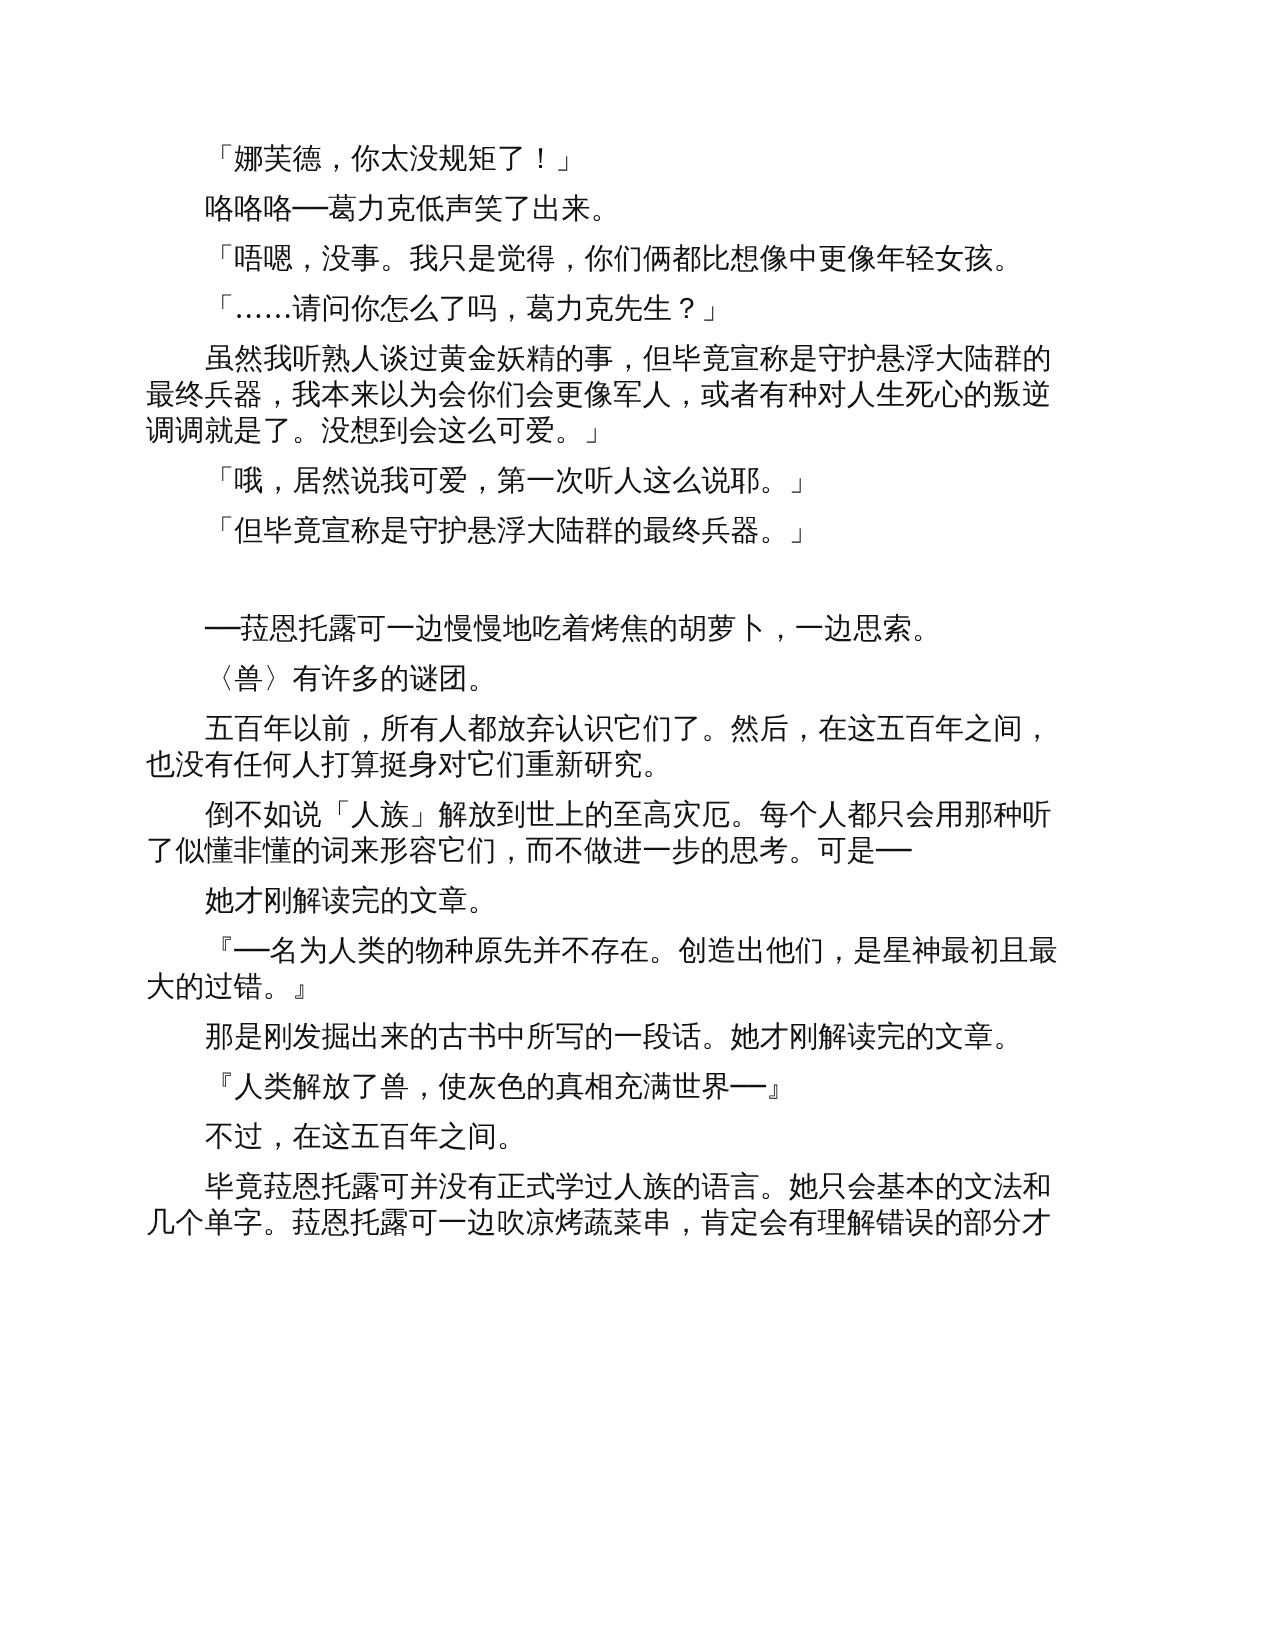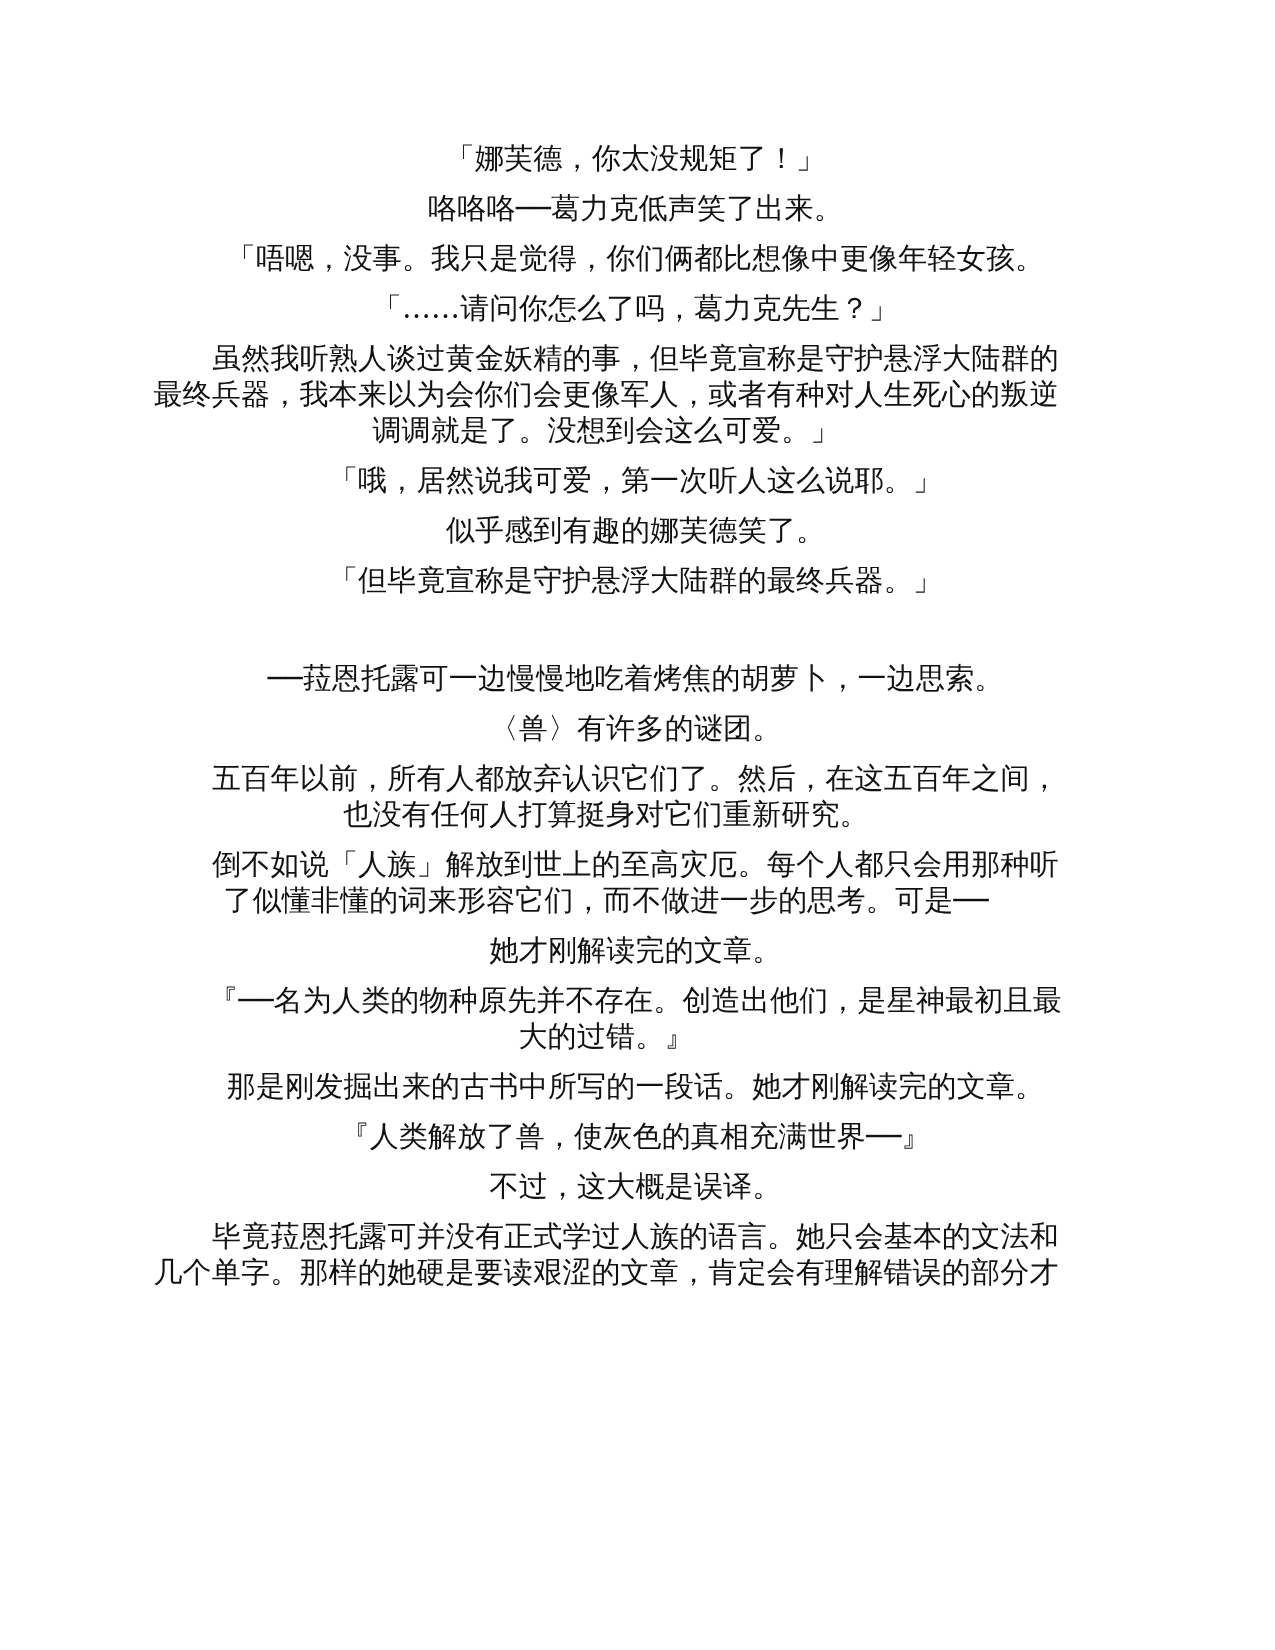--- a/index.html
+++ b/index.html
@@ -22,44 +22,42 @@
     width: 920px;
   }
   .para {
     font-size: 29px;
     line-height: 36px;
     margin: 0 0 14px 0;
     text-indent: 59px;
     letter-spacing: 0.2px;
     white-space: normal;
     word-break: break-all;
-    text-align: center;
   }
   .scene-break {
     height: 48px;
   }
 </style>
 </head>
 <body>
 
 <div class="page">
   <p class="para">「娜芙德，你太没规矩了！」</p>
   <p class="para">咯咯咯──葛力克低声笑了出来。</p>
   <p class="para">「唔嗯，没事。我只是觉得，你们俩都比想像中更像年轻女孩。</p>
   <p class="para">「……请问你怎么了吗，葛力克先生？」</p>
   <p class="para">虽然我听熟人谈过黄金妖精的事，但毕竟宣称是守护悬浮大陆群的最终兵器，我本来以为会你们会更像军人，或者有种对人生死心的叛逆调调就是了。没想到会这么可爱。」</p>
   <p class="para">「哦，居然说我可爱，第一次听人这么说耶。」</p>
-  <p class="para">似乎感到有趣的娜芙德笑了。</p>
   <p class="para">「但毕竟宣称是守护悬浮大陆群的最终兵器。」</p>
 
   <div class="scene-break"></div>
 
   <p class="para">──菈恩托露可一边慢慢地吃着烤焦的胡萝卜，一边思索。</p>
   <p class="para">〈兽〉有许多的谜团。</p>
   <p class="para">五百年以前，所有人都放弃认识它们了。然后，在这五百年之间，也没有任何人打算挺身对它们重新研究。</p>
   <p class="para">倒不如说「人族」解放到世上的至高灾厄。每个人都只会用那种听了似懂非懂的词来形容它们，而不做进一步的思考。可是──</p>
   <p class="para">她才刚解读完的文章。</p>
   <p class="para">『──名为人类的物种原先并不存在。创造出他们，是星神最初且最大的过错。』</p>
   <p class="para">那是刚发掘出来的古书中所写的一段话。她才刚解读完的文章。</p>
   <p class="para">『人类解放了兽，使灰色的真相充满世界──』</p>
-  <p class="para">不过，这大概是误译。</p>
-  <p class="para">毕竟菈恩托露可并没有正式学过人族的语言。她只会基本的文法和几个单字。那样的她硬是要读艰涩的文章，肯定会有理解错误的部分才</p>
+  <p class="para">不过，在这五百年之间。</p>
+  <p class="para">毕竟菈恩托露可并没有正式学过人族的语言。她只会基本的文法和几个单字。菈恩托露可一边吹凉烤蔬菜串，肯定会有理解错误的部分才</p>
 </div>
 
 </body></html>

